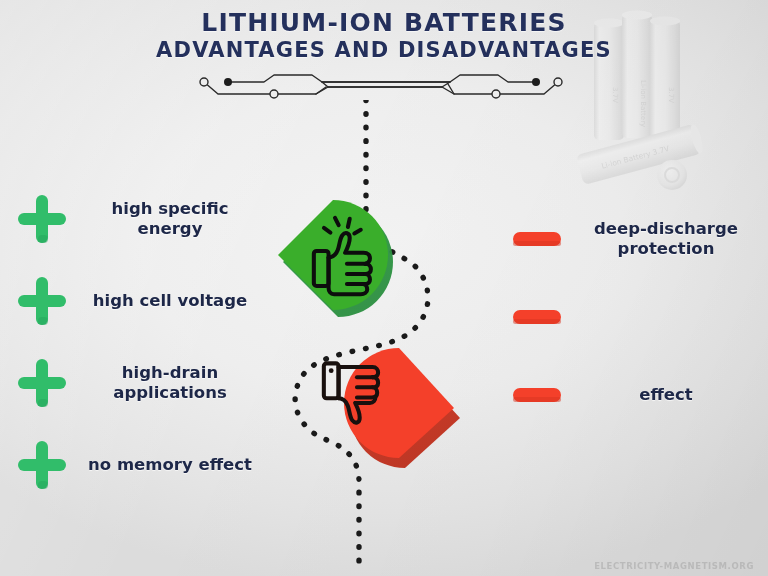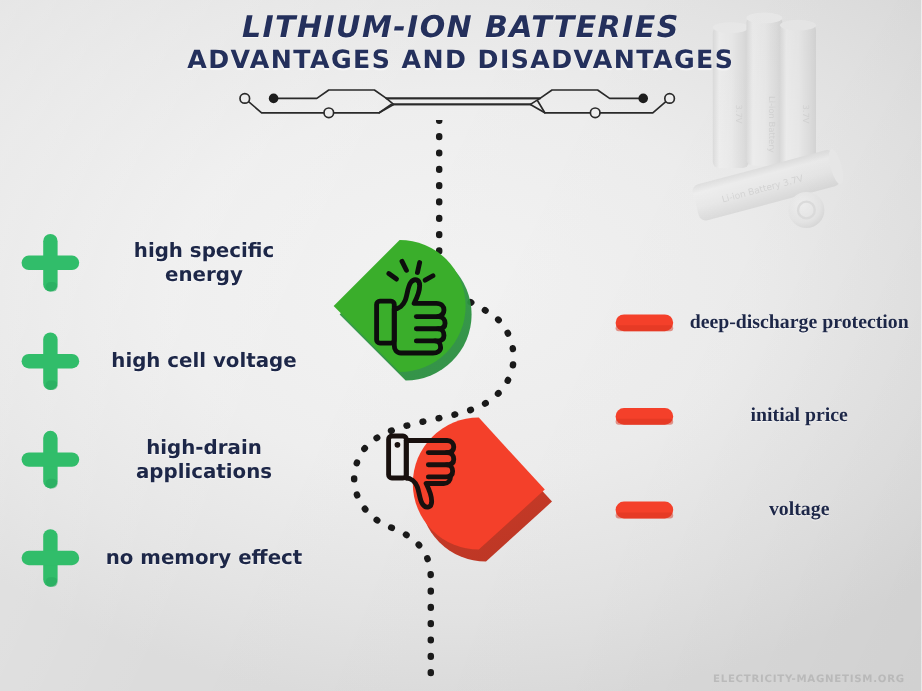--- a/index.html
+++ b/index.html
@@ -49,21 +49,21 @@
     z-index: 6;
   }
   .title-line {
     font-family: "DejaVu Sans", sans-serif;
     font-weight: bold;
     color: #24305c;
     letter-spacing: 1.2px;
     line-height: 1.18;
     text-shadow: 0 1px 1px rgba(255,255,255,0.65);
   }
-  .title-line.l1 { font-size: 25px; font-style: italic; }
+  .title-line.l1 { font-size: 25px; }
   .title-line.l2 { font-size: 21px; }
 
   
   .circuit {
     position: absolute;
     top: 72px;
     left: 192px;
     width: 388px;
     height: 36px;
     z-index: 5;
@@ -122,23 +122,22 @@
   
   .cons {
     position: absolute;
     right: 0;
     top: 200px;
     width: 268px;
     z-index: 5;
   }
   .cons .row {
     display: flex;
-    align-items: flex-end;
+    align-items: center;
     height: 78px;
-    font-family: Liberation Serif, serif;
   }
   .dash-icon {
     width: 50px;
     height: 18px;
     margin-left: 12px;
     margin-right: 8px;
     flex: 0 0 auto;
   }
   .cons .label {
     flex: 1 1 auto;
@@ -374,28 +373,27 @@
         <rect x="1" y="11" width="48" height="5" rx="2.5" fill="#d8331f" opacity="0.5"></rect>
       </svg>
       <div class="label">deep-discharge protection</div>
     </div>
 
     <div class="row">
       <svg class="dash-icon" viewBox="0 0 50 18">
         <rect x="1" y="2" width="48" height="14" rx="7" fill="#f4402a"></rect>
         <rect x="1" y="11" width="48" height="5" rx="2.5" fill="#d8331f" opacity="0.5"></rect>
       </svg>
-      <div class="label">initial price</div>
     </div>
 
     <div class="row">
       <svg class="dash-icon" viewBox="0 0 50 18">
         <rect x="1" y="2" width="48" height="14" rx="7" fill="#f4402a"></rect>
         <rect x="1" y="11" width="48" height="5" rx="2.5" fill="#d8331f" opacity="0.5"></rect>
       </svg>
-      <div class="label">voltage</div>
+      <div class="label">effect</div>
     </div>
 
   </div>
 
   <div class="watermark">ELECTRICITY-MAGNETISM.ORG</div>
 
 </div>
 
 </body></html>

